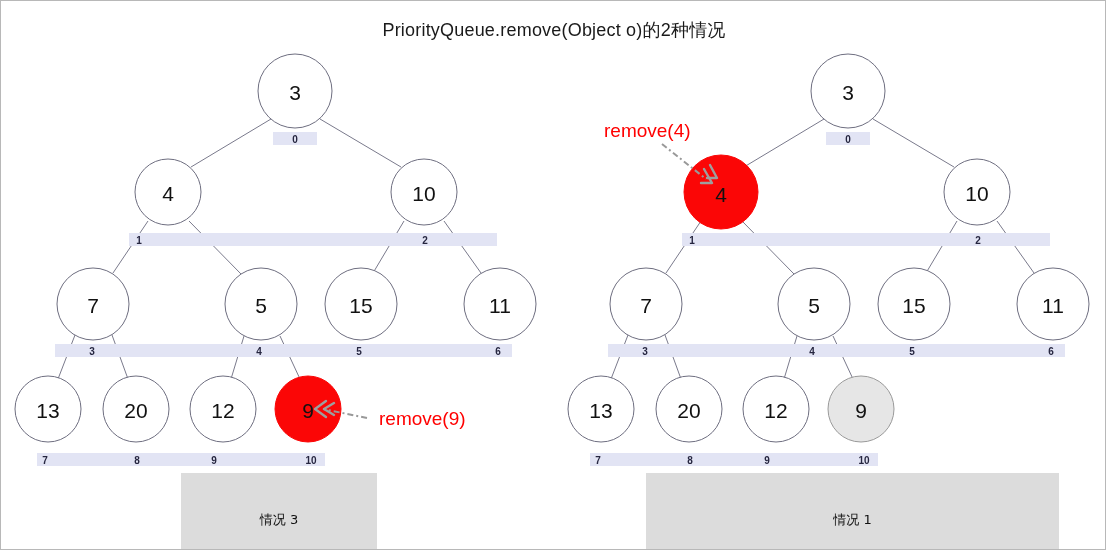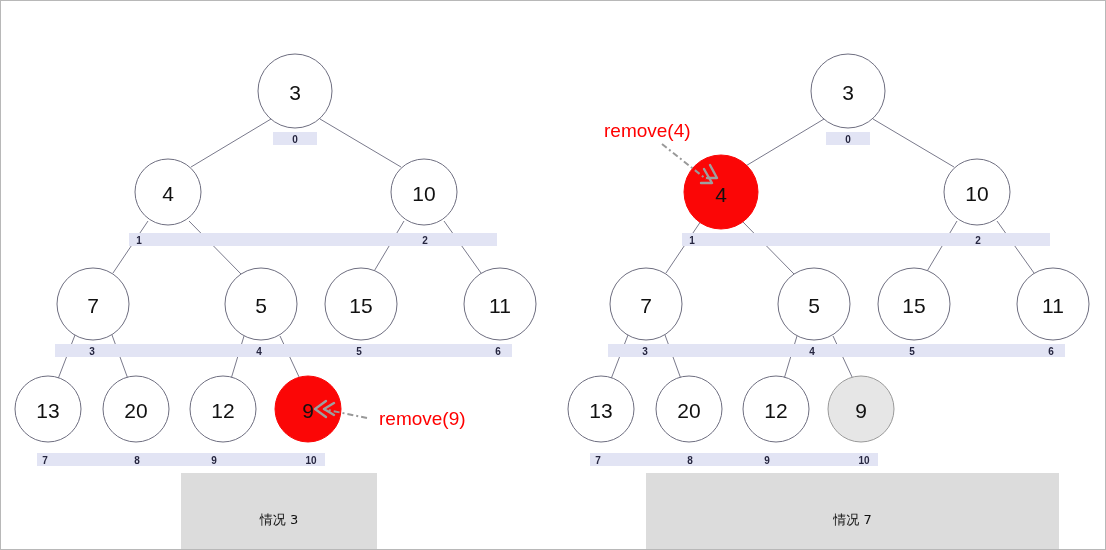--- a/index.html
+++ b/index.html
@@ -51,20 +51,21 @@
   }
   .caption .cap-title{display:block;text-align:center;}
   #caption-left{left:180px;top:472px;width:196px;padding:2px 6px 4px 6px;box-sizing:border-box;}
   #caption-right{left:645px;top:472px;width:413px;padding:2px 6px 4px 6px;box-sizing:border-box;}
 </style>
 </head>
 <body>
 
 <div id="canvas">
 
+  <div id="title">PriorityQueue.remove(Object o)的2种情况</div>
 
   <svg width="553" height="550" style="left:0;top:0;">
 
     <g>
       <line class="edge" x1="270" y1="118" x2="190" y2="166"></line>
       <line class="edge" x1="319" y1="118" x2="400" y2="166"></line>
       <line class="edge" x1="147" y1="220" x2="112" y2="272"></line>
       <line class="edge" x1="188" y1="220" x2="240" y2="273"></line>
       <line class="edge" x1="403" y1="220" x2="372" y2="272"></line>
       <line class="edge" x1="443" y1="220" x2="480" y2="272"></line>
@@ -250,17 +251,17 @@
     </g>
     <text class="callout-text" x="50" y="136">remove(4)</text>
   </svg>
 
   <div class="caption" id="caption-left">
     <span class="cap-title">情况 3</span>
     
   </div>
 
   <div class="caption" id="caption-right">
-    <span class="cap-title">情况 7</span>
+    <span class="cap-title">情况 1</span>
     
   </div>
 
 </div>
 
 </body></html>

